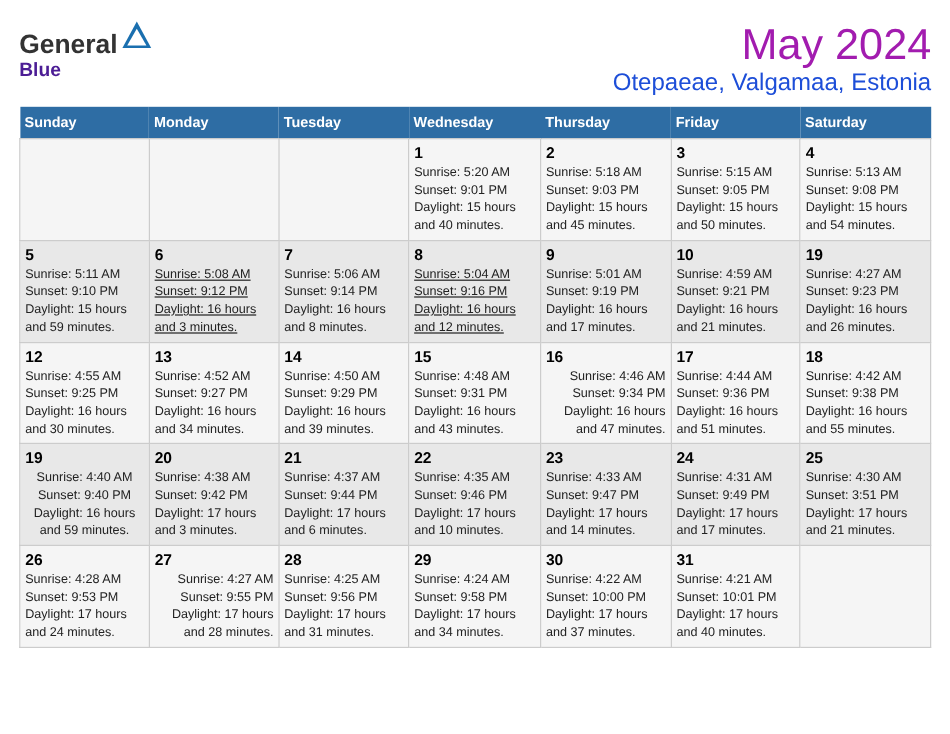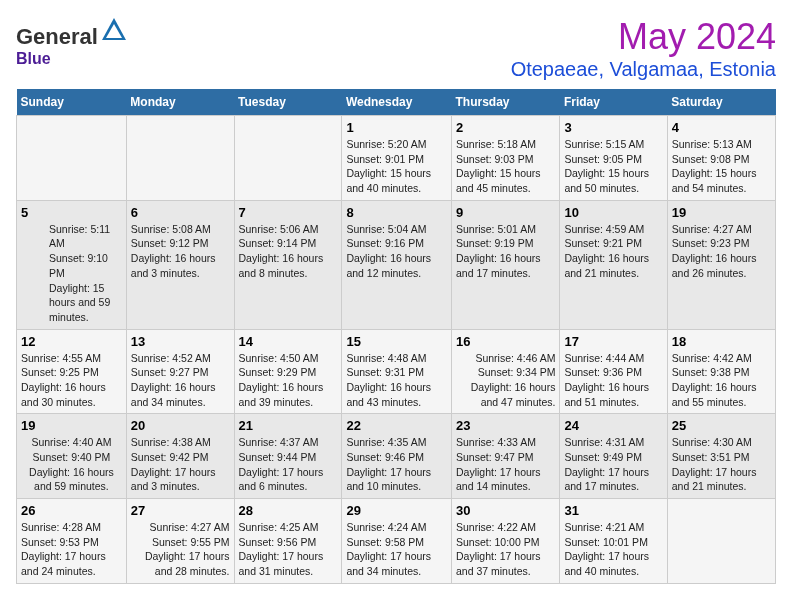--- a/index.html
+++ b/index.html
@@ -145,39 +145,39 @@
         <td>
           <span class="day-num">4</span>
           <div class="day-info" style="white-space: pre-line;">Sunrise: 5:13 AM
 Sunset: 9:08 PM
 Daylight: 15 hours and 54 minutes.</div>
         </td>
       </tr>
       <tr>
         <td>
           <span class="day-num">5</span>
-          <div class="day-info" style="white-space: pre-line; margin-left: 28px;">Sunrise: 5:11 AM
+          <div class="day-info" style="white-space: pre-line;">Sunrise: 5:11 AM
 Sunset: 9:10 PM
 Daylight: 15 hours and 59 minutes.</div>
         </td>
         <td>
           <span class="day-num">6</span>
-          <div class="day-info" style="white-space: pre-line;">Sunrise: 5:08 AM
+          <div class="day-info" style="white-space: pre-line; text-decoration: underline;">Sunrise: 5:08 AM
 Sunset: 9:12 PM
 Daylight: 16 hours and 3 minutes.</div>
         </td>
         <td>
           <span class="day-num">7</span>
           <div class="day-info" style="white-space: pre-line;">Sunrise: 5:06 AM
 Sunset: 9:14 PM
 Daylight: 16 hours and 8 minutes.</div>
         </td>
         <td>
           <span class="day-num">8</span>
-          <div class="day-info" style="white-space: pre-line;">Sunrise: 5:04 AM
+          <div class="day-info" style="white-space: pre-line; text-decoration: underline;">Sunrise: 5:04 AM
 Sunset: 9:16 PM
 Daylight: 16 hours and 12 minutes.</div>
         </td>
         <td>
           <span class="day-num">9</span>
           <div class="day-info" style="white-space: pre-line;">Sunrise: 5:01 AM
 Sunset: 9:19 PM
 Daylight: 16 hours and 17 minutes.</div>
         </td>
         <td>

